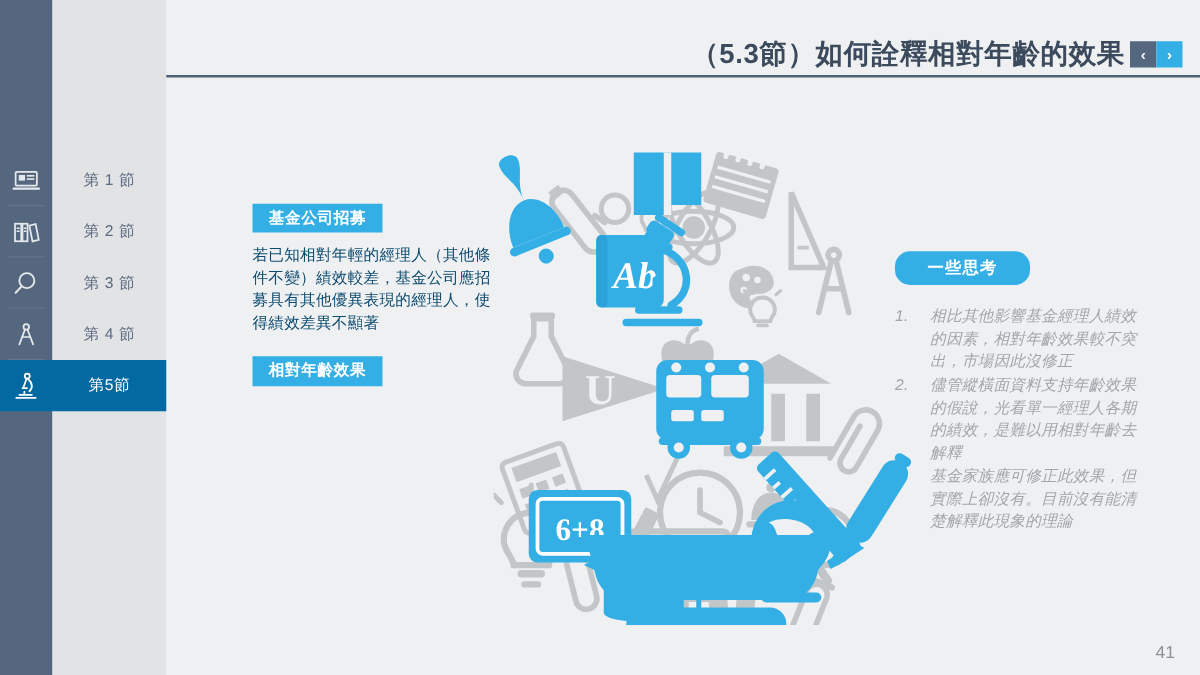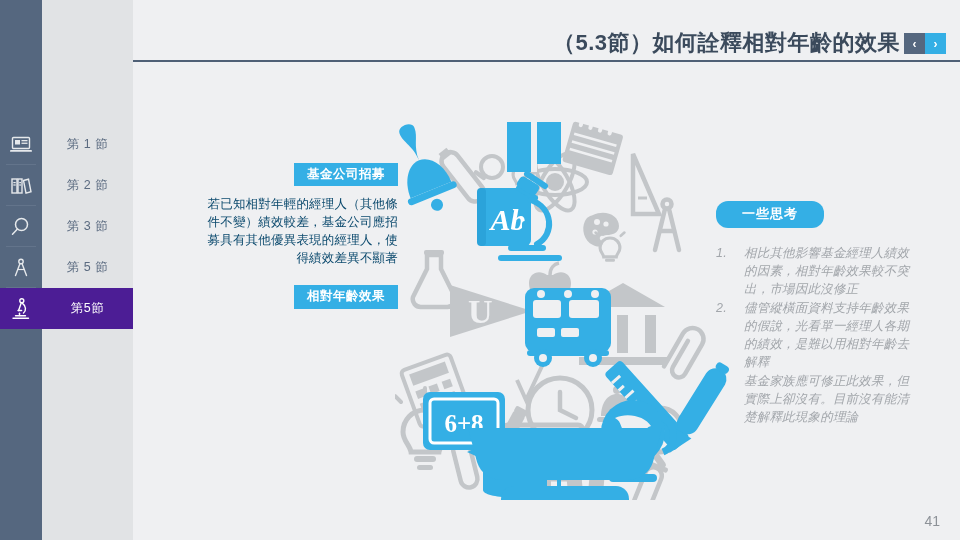--- a/index.html
+++ b/index.html
@@ -25,21 +25,21 @@
     position:relative;display:flex;height:41px;width:133px;
   }
   .nav-item .ico{
     width:42px;height:41px;display:flex;align-items:center;justify-content:center;
   }
   .nav-item .ico svg{display:block;}
   .nav-item .txt{
     flex:1;height:41px;display:flex;align-items:center;justify-content:center;
     font-size:12.5px;color:#5b6b80;letter-spacing:.5px;
   }
-  .nav-item.active{background:#4c1d95;}
+  .nav-item.active{background:#0369a1;}
   .nav-item.active .txt{color:#ffffff;}
   .nav-sep{
     position:absolute;left:6px;right:0;bottom:0;height:1px;background:#63748b;width:30px;
   }
   .hrule{
     position:absolute;left:133px;top:60px;width:827px;height:2px;background:#4f6076;
   }
   .header-title{
     position:absolute;right:60px;top:28px;
     font-size:22px;color:#3b4a5c;font-weight:700;letter-spacing:.5px;
@@ -57,21 +57,21 @@
   .col-left{position:absolute;left:202px;top:163px;width:196px;}
   .badge{
     display:inline-block;background:#34afe5;color:#fff;
     font-size:12.5px;font-weight:700;letter-spacing:.5px;
     padding:4px 13px 5px 13px;line-height:1.15;
   }
   .para{
     margin:9px 0 0 0;font-size:12.5px;line-height:18px;color:#0c4a6e;
     letter-spacing:.2px;
   }
-  .block{margin-bottom:18px;text-align:right;}
+  .block{margin-bottom:18px;}
   .block:last-child{margin-bottom:0;}
 
   .col-right{position:absolute;left:716px;top:201px;width:200px;}
   .badge-wide{
     display:block;width:108px;box-sizing:border-box;text-align:center;
     background:#34afe5;color:#fff;font-size:13px;font-weight:700;
     padding:4px 0 5px 0;letter-spacing:1px;border-radius:12px;
   }
   ol.thoughts{
     margin:16px 0 0 0;padding:0 0 0 0;list-style:none;counter-reset:t;font-style:italic;
@@ -150,21 +150,21 @@
     </div>
 
     <div class="nav-item">
       <span class="ico">
         <svg width="24" height="22" viewBox="0 0 24 22">
           <circle cx="12" cy="4.5" r="2.2" fill="none" stroke="#e6e9ec" stroke-width="1.4"></circle>
           <path d="M11 6.6 L6.5 18.5 M13 6.6 L17.5 18.5" stroke="#e6e9ec" stroke-width="1.4" fill="none" stroke-linecap="round"></path>
           <path d="M8.6 12.5 L15.4 12.5" stroke="#e6e9ec" stroke-width="1.2" fill="none"></path>
         </svg>
       </span>
-      <span class="txt">第 5 節</span>
+      <span class="txt">第 4 節</span>
       <span class="nav-sep"></span>
     </div>
 
     <div class="nav-item active">
       <span class="ico">
         <svg width="24" height="24" viewBox="0 0 24 24">
           <g fill="none" stroke="#ffffff" stroke-width="1.4" stroke-linecap="round">
             <circle cx="12.8" cy="3.8" r="2"></circle>
             <path d="M12.2 6 L9.6 13.5"></path>
             <path d="M9 13.5 L12.6 13.5"></path>

